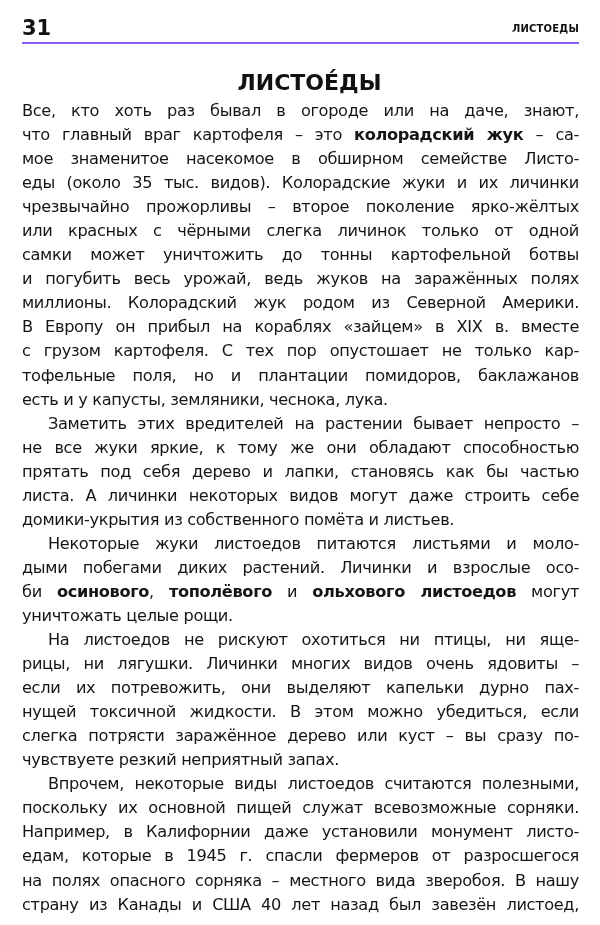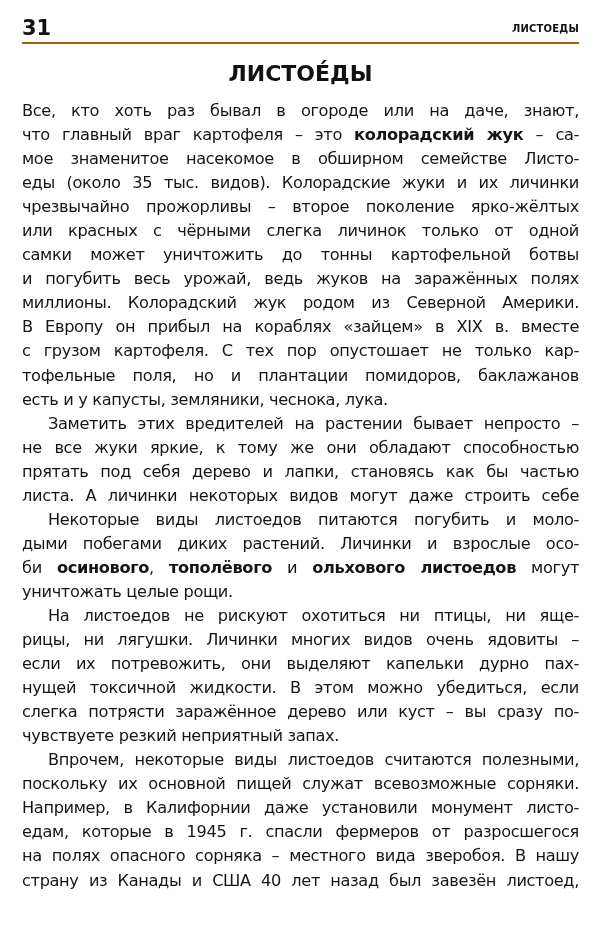--- a/index.html
+++ b/index.html
@@ -20,21 +20,21 @@
       left: 22px;
       top: 0;
       width: 557px;
     }
     .running-header {
       position: absolute;
       left: 0;
       top: 16px;
       width: 557px;
       height: 26px;
-      border-bottom: 2px solid #a16207;
+      border-bottom: 2px solid #8b5cf6;
     }
     .page-number {
       position: absolute;
       left: 0;
       top: 0;
       font-family: "DejaVu Sans", sans-serif;
       font-weight: bold;
       font-size: 21px;
       line-height: 24px;
       color: #111111;
@@ -94,21 +94,21 @@
   </style>
 </head>
 <body>
 
 <div class="page">
   <div class="running-header">
     <span class="page-number">31</span>
     <span class="running-title">ЛИСТОЕДЫ</span>
   </div>
 
-  <h1 class="article-title" style="margin:0;">ЛИСТОЕ́ДЫ</h1>
+  <h1 class="article-title" style="margin:9px;">ЛИСТОЕ́ДЫ</h1>
 
   <div class="body-text" id="body-text">
       <div>
         <span class="line">Все, кто хоть раз бывал в огороде или на даче, знают,</span>
         <span class="line">что главный враг картофеля – это <b>колорадский жук</b> – са-</span>
         <span class="line">мое знаменитое насекомое в обширном семействе Листо-</span>
         <span class="line">еды (около 35 тыс. видов). Колорадские жуки и их личинки</span>
         <span class="line">чрезвычайно прожорливы – второе поколение ярко-жёлтых</span>
         <span class="line">или красных с чёрными слегка личинок только от одной</span>
         <span class="line">самки может уничтожить до тонны картофельной ботвы</span>
@@ -117,23 +117,24 @@
         <span class="line">В Европу он прибыл на кораблях «зайцем» в XIX в. вместе</span>
         <span class="line">с грузом картофеля. С тех пор опустошает не только кар-</span>
         <span class="line">тофельные поля, но и плантации помидоров, баклажанов</span>
         <span class="line last">есть и у капусты, земляники, чеснока, лука.</span>
       </div>
       <div>
         <span class="line indent">Заметить этих вредителей на растении бывает непросто –</span>
         <span class="line">не все жуки яркие, к тому же они обладают способностью</span>
         <span class="line">прятать под себя дерево и лапки, становясь как бы частью</span>
         <span class="line">листа. А личинки некоторых видов могут даже строить себе</span>
+        <span class="line last">домики-укрытия из собственного помёта и листьев.</span>
       </div>
       <div>
-        <span class="line indent">Некоторые виды листоедов питаются погубить и моло-</span>
+        <span class="line indent">Некоторые жуки листоедов питаются листьями и моло-</span>
         <span class="line">дыми побегами диких растений. Личинки и взрослые осо-</span>
         <span class="line">би <b>осинового</b>, <b>тополёвого</b> и <b>ольхового листоедов</b> могут</span>
         <span class="line last">уничтожать целые рощи.</span>
       </div>
       <div>
         <span class="line indent">На листоедов не рискуют охотиться ни птицы, ни яще-</span>
         <span class="line">рицы, ни лягушки. Личинки многих видов очень ядовиты –</span>
         <span class="line">если их потревожить, они выделяют капельки дурно пах-</span>
         <span class="line">нущей токсичной жидкости. В этом можно убедиться, если</span>
         <span class="line">слегка потрясти заражённое дерево или куст – вы сразу по-</span>

